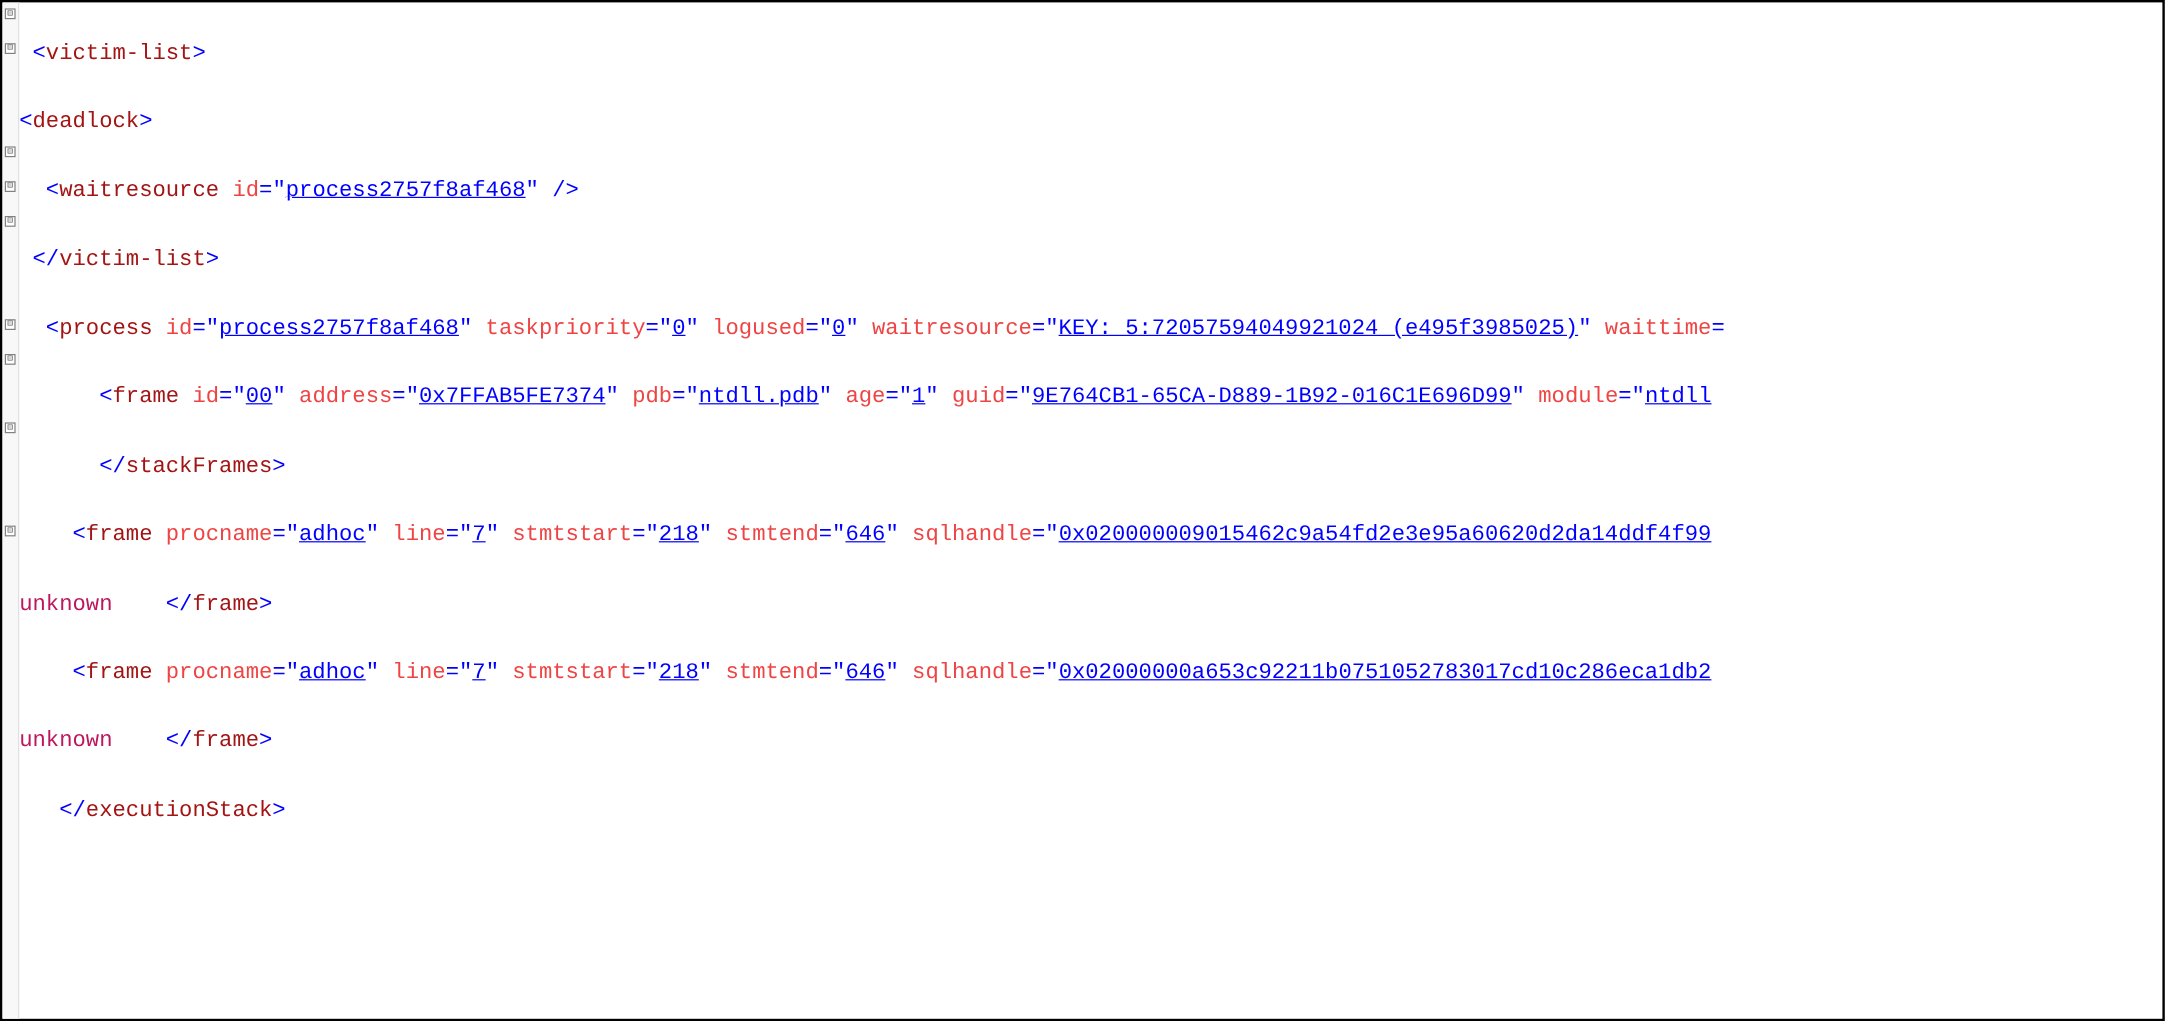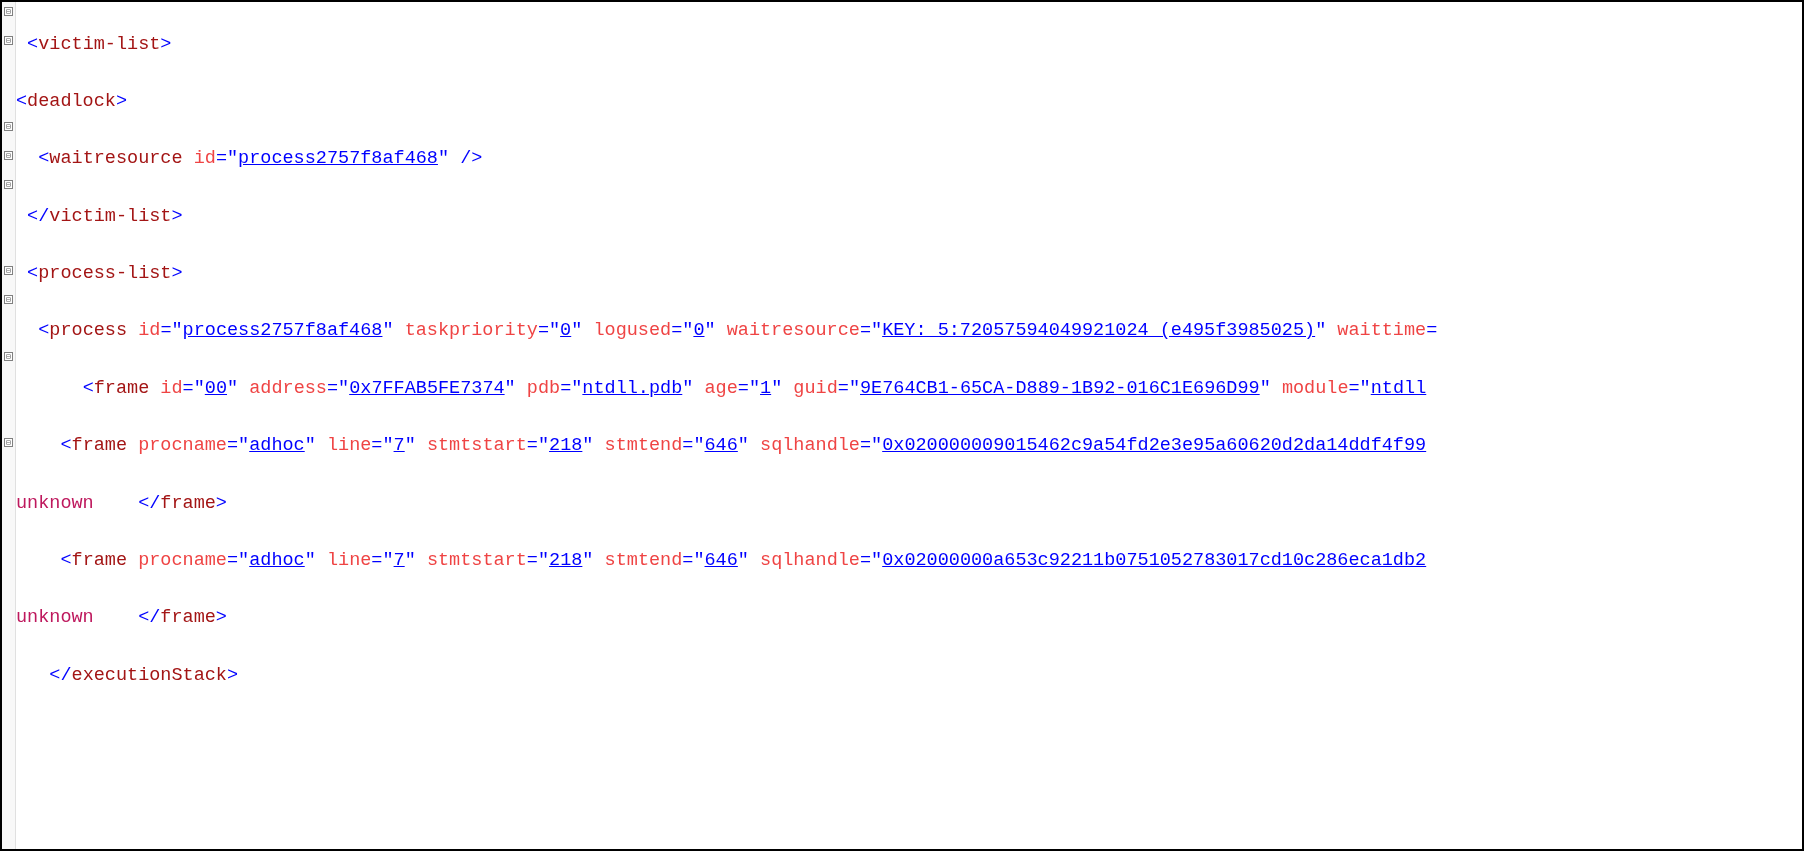--- a/index.html
+++ b/index.html
@@ -68,23 +68,23 @@
     <div class="fold-mark" style="top:293px">⊟</div>
     <div class="fold-mark" style="top:350px">⊟</div>
     <div class="fold-mark" style="top:436px">⊟</div>
   </div>
 
   <div class="code">
 <span class="line"> <span class="br">&lt;</span><span class="el">victim-list</span><span class="br">&gt;</span></span>
 <span class="line"><span class="br">&lt;</span><span class="el">deadlock</span><span class="br">&gt;</span></span>
 <span class="line">  <span class="br">&lt;</span><span class="el">waitresource</span> <span class="attr">id</span><span class="br">=</span><span class="br">"</span><span class="val">process2757f8af468</span><span class="br">"</span> <span class="br">/&gt;</span></span>
 <span class="line"> <span class="br">&lt;/</span><span class="el">victim-list</span><span class="br">&gt;</span></span>
-<span class="line"> <span class="br">&lt;</span><span class="el">process-list</span><span class="br">&gt;</span></span>
 <span class="line">  <span class="br">&lt;</span><span class="el">process</span> <span class="attr">id</span><span class="br">="</span><span class="val">process2757f8af468</span><span class="br">"</span> <span class="attr">taskpriority</span><span class="br">="</span><span class="val">0</span><span class="br">"</span> <span class="attr">logused</span><span class="br">="</span><span class="val">0</span><span class="br">"</span> <span class="attr">waitresource</span><span class="br">="</span><span class="val">KEY: 5:72057594049921024 (e495f3985025)</span><span class="br">"</span> <span class="attr">waittime</span><span class="br">=</span></span>
 <span class="line">      <span class="br">&lt;</span><span class="el">frame</span> <span class="attr">id</span><span class="br">="</span><span class="val">00</span><span class="br">"</span> <span class="attr">address</span><span class="br">="</span><span class="val">0x7FFAB5FE7374</span><span class="br">"</span> <span class="attr">pdb</span><span class="br">="</span><span class="val">ntdll.pdb</span><span class="br">"</span> <span class="attr">age</span><span class="br">="</span><span class="val">1</span><span class="br">"</span> <span class="attr">guid</span><span class="br">="</span><span class="val">9E764CB1-65CA-D889-1B92-016C1E696D99</span><span class="br">"</span> <span class="attr">module</span><span class="br">="</span><span class="val">ntdll</span></span>
+<span class="line">      <span class="br">&lt;/</span><span class="el">stackFrames</span><span class="br">&gt;</span></span>
 <span class="line">    <span class="br">&lt;</span><span class="el">frame</span> <span class="attr">procname</span><span class="br">="</span><span class="val">adhoc</span><span class="br">"</span> <span class="attr">line</span><span class="br">="</span><span class="val">7</span><span class="br">"</span> <span class="attr">stmtstart</span><span class="br">="</span><span class="val">218</span><span class="br">"</span> <span class="attr">stmtend</span><span class="br">="</span><span class="val">646</span><span class="br">"</span> <span class="attr">sqlhandle</span><span class="br">="</span><span class="val">0x020000009015462c9a54fd2e3e95a60620d2da14ddf4f99</span></span>
 <span class="line"><span class="text">unknown    </span><span class="br">&lt;/</span><span class="el">frame</span><span class="br">&gt;</span></span>
 <span class="line">    <span class="br">&lt;</span><span class="el">frame</span> <span class="attr">procname</span><span class="br">="</span><span class="val">adhoc</span><span class="br">"</span> <span class="attr">line</span><span class="br">="</span><span class="val">7</span><span class="br">"</span> <span class="attr">stmtstart</span><span class="br">="</span><span class="val">218</span><span class="br">"</span> <span class="attr">stmtend</span><span class="br">="</span><span class="val">646</span><span class="br">"</span> <span class="attr">sqlhandle</span><span class="br">="</span><span class="val">0x02000000a653c92211b0751052783017cd10c286eca1db2</span></span>
 <span class="line"><span class="text">unknown    </span><span class="br">&lt;/</span><span class="el">frame</span><span class="br">&gt;</span></span>
 <span class="line">   <span class="br">&lt;/</span><span class="el">executionStack</span><span class="br">&gt;</span></span>
 
 
 
 
 

